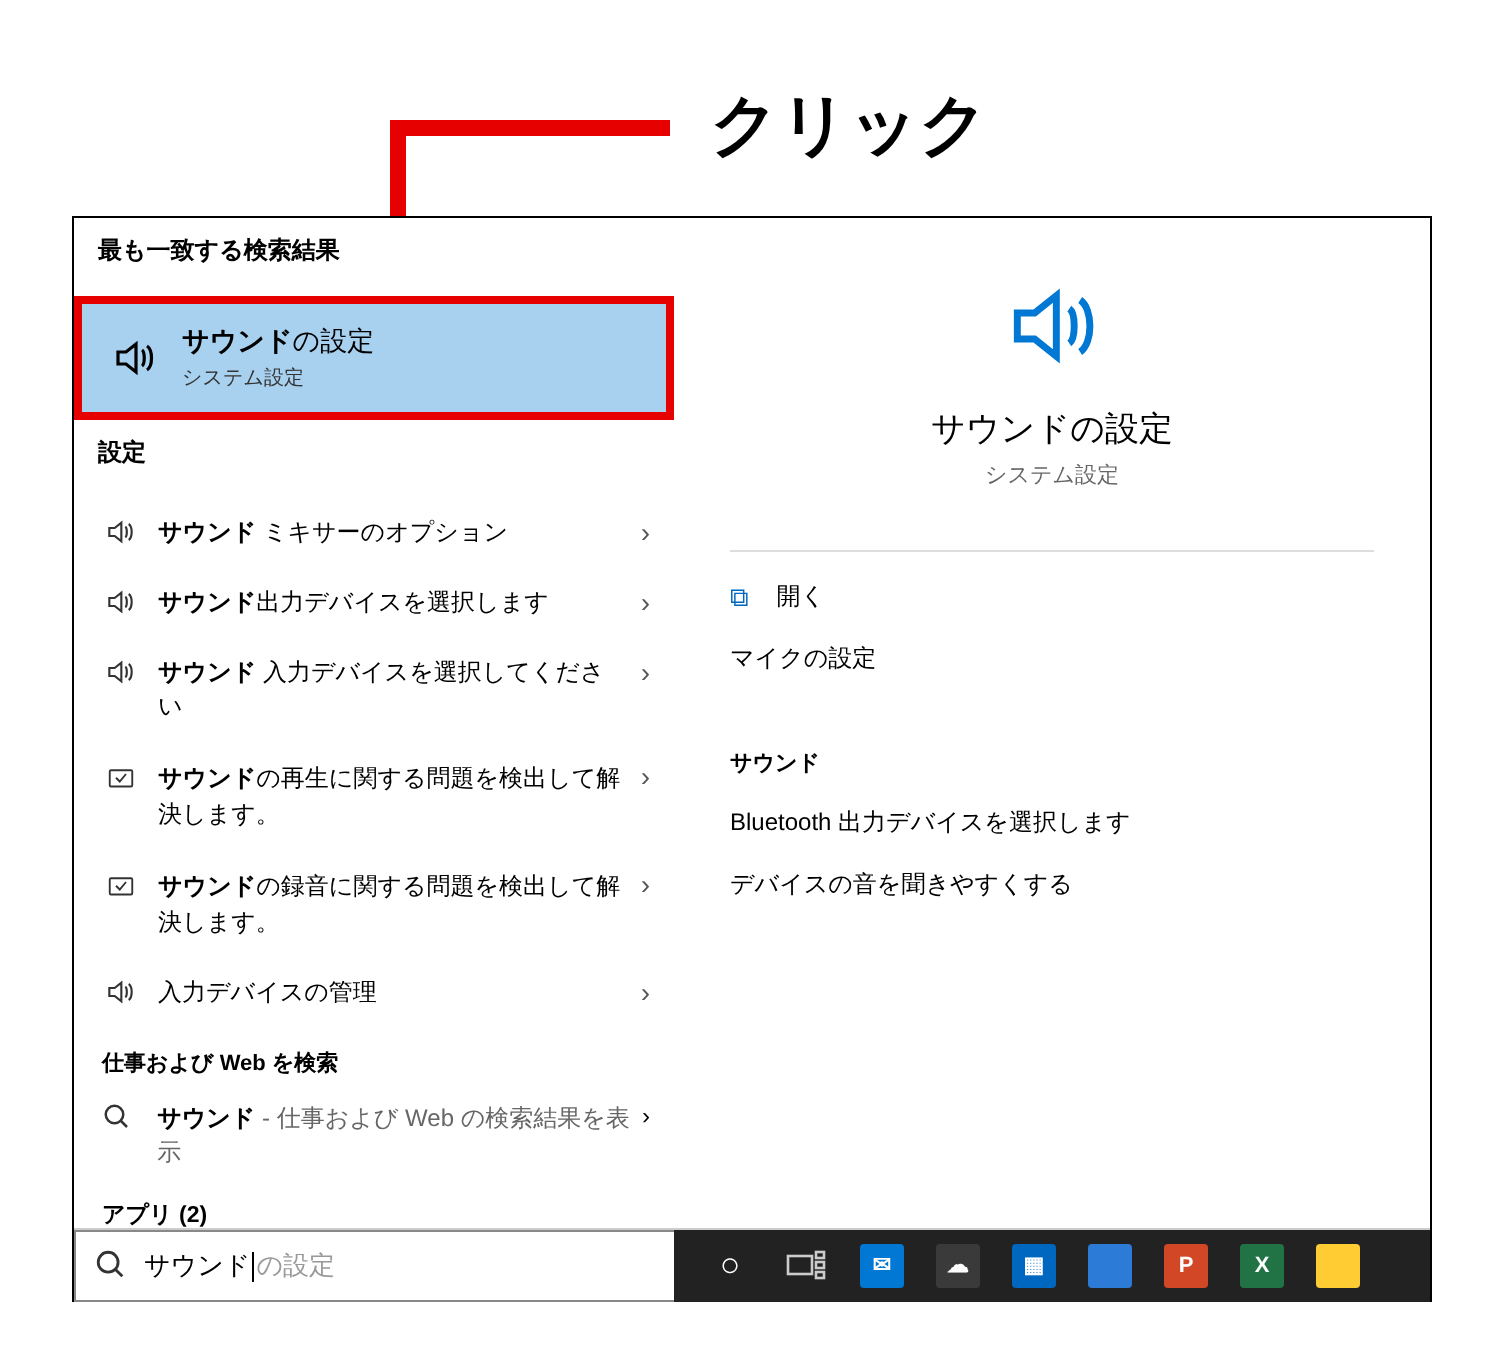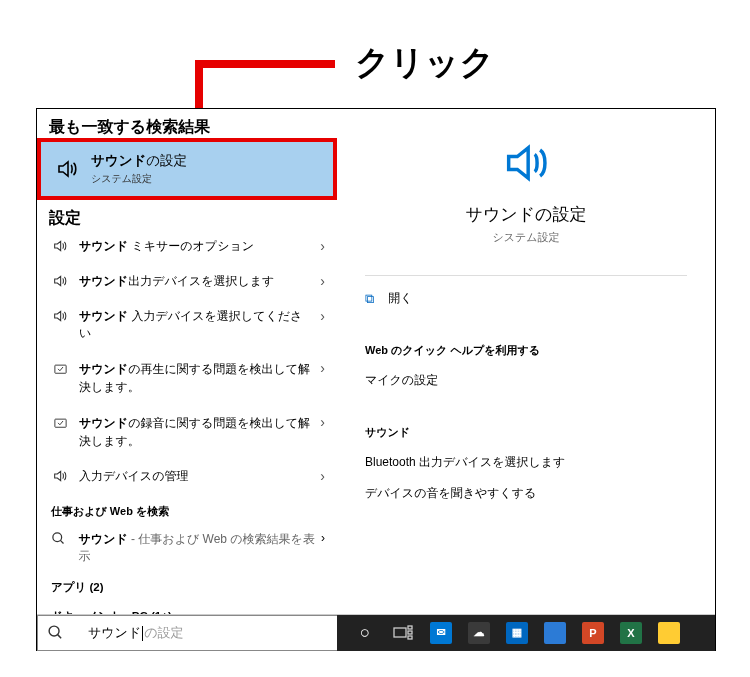--- a/index.html
+++ b/index.html
@@ -6,21 +6,21 @@
     body { background: #fff; width: 750px; height: 677px; position: relative; }
 
     .annotation-bar { position: absolute; top: 60px; left: 195px; width: 140px; height: 80px; border-top: 8px solid #e60000; border-left: 8px solid #e60000; }
     .annotation-label { position: absolute; top: 40px; left: 355px; font-size: 34px; font-weight: bold; color: #000; }
 
     .window { position: absolute; top: 108px; left: 36px; width: 680px; height: 543px; border: 1px solid #000; background: #fff; display: flex; flex-direction: column; }
     .body-area { flex: 1; display: flex; overflow: hidden; }
     .left-pane { width: 300px; display: flex; flex-direction: column; overflow-y: auto; }
     .right-pane { flex: 1; display: flex; flex-direction: column; padding: 0 28px 0 28px; }
 
-    .section-header { font-size: 16px; font-weight: bold; padding: 8px 12px 0 12px; color: #000; }
+    .section-header { font-size: 12px; font-weight: bold; padding: 8px 12px 14px 12px; color: #000; }
 
     .best-match { display: flex; align-items: center; padding: 10px 12px 10px 14px; background: #a8d0ef; border: 4px solid #e60000; }
     .best-match .bm-icon { margin-right: 12px; }
     .best-match .bm-title { font-size: 13.5px; }
     .best-match .bm-title .bm-bold { font-weight: bold; }
     .best-match .bm-sub { font-size: 10px; color: #333; margin-top: 2px; }
 
     .row { display: flex; align-items: flex-start; padding: 9px 12px 9px 14px; font-size: 12px; color: #000; }
     .row .r-icon { width: 18px; flex-shrink: 0; margin-right: 10px; display: flex; align-items: center; justify-content: center; }
     .row .r-text { flex: 1; }
@@ -40,21 +40,21 @@
     .big-icon { margin-top: 28px; align-self: center; }
     .rp-title { font-size: 17px; text-align: center; margin-top: 14px; }
     .rp-sub { font-size: 11px; color: #666; text-align: center; margin-top: 4px; }
     .rp-open { display: flex; align-items: center; margin-top: 30px; font-size: 12px; border-top: 1px solid #ddd; padding-top: 14px; }
     .rp-open .o-icon { margin-right: 14px; color: #0067c0; font-size: 13px; }
     .rp-section-title { font-size: 11px; font-weight: bold; margin-top: 36px; }
     .rp-link { font-size: 12px; margin-top: 14px; }
     .rp-link:first-of-type { margin-top: 16px; }
 
     .search-bar { border-top: 1px solid #ccc; display: flex; align-items: center; height: 36px; }
-    .search-input-wrap { flex: 0 0 300px; display: flex; align-items: center; border: 1px solid #888; height: 36px; border-right: none; gap: 16px; }
+    .search-input-wrap { flex: 0 0 300px; display: flex; align-items: center; border: 1px solid #888; height: 36px; border-right: none; }
     .search-icon-box { width: 34px; display: flex; align-items: center; justify-content: center; color: #333; }
     .search-text { font-size: 13px; }
     .search-text .typed { color: #000; }
     .search-text .placeholder { color: #999; }
     .cursor-bar { display:inline-block; width:1px; height:15px; background:#000; vertical-align:middle; margin:0 1px; }
     .taskbar { flex: 1; background: #222; height: 36px; display: flex; align-items: center; padding-left: 14px; gap: 10px; }
     .tb-item { width: 28px; height: 28px; display: flex; align-items: center; justify-content: center; }
     .tb-item.cortana { color: #fff; font-size: 17px; }
     .tb-item.taskview svg { }
     .app-sq { width: 22px; height: 22px; border-radius: 2px; display: flex; align-items: center; justify-content: center; color: #fff; font-size: 11px; font-weight: bold; }
@@ -181,21 +181,20 @@
         </svg>
       </span>
       <div class="rp-title">サウンドの設定</div>
       <div class="rp-sub">システム設定</div>
 
       <div class="rp-open">
         <span class="o-icon">⧉</span>
         <span>開く</span>
       </div>
 
-      <div class="rp-section-title">Web のクイック ヘルプを利用する</div>
       <div class="rp-link">マイクの設定</div>
 
       <div class="rp-section-title">サウンド</div>
       <div class="rp-link">Bluetooth 出力デバイスを選択します</div>
       <div class="rp-link">デバイスの音を聞きやすくする</div>
     </div>
   </div>
 
   <div class="search-bar">
     <div class="search-input-wrap">

